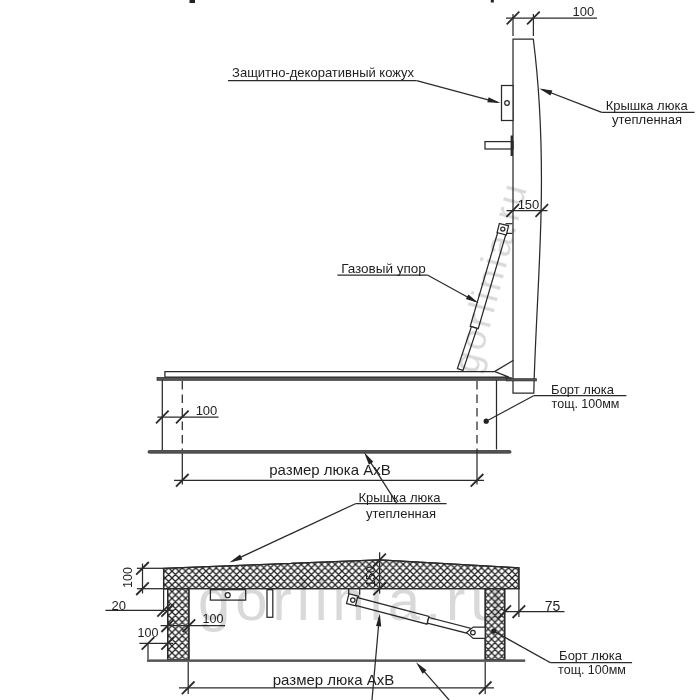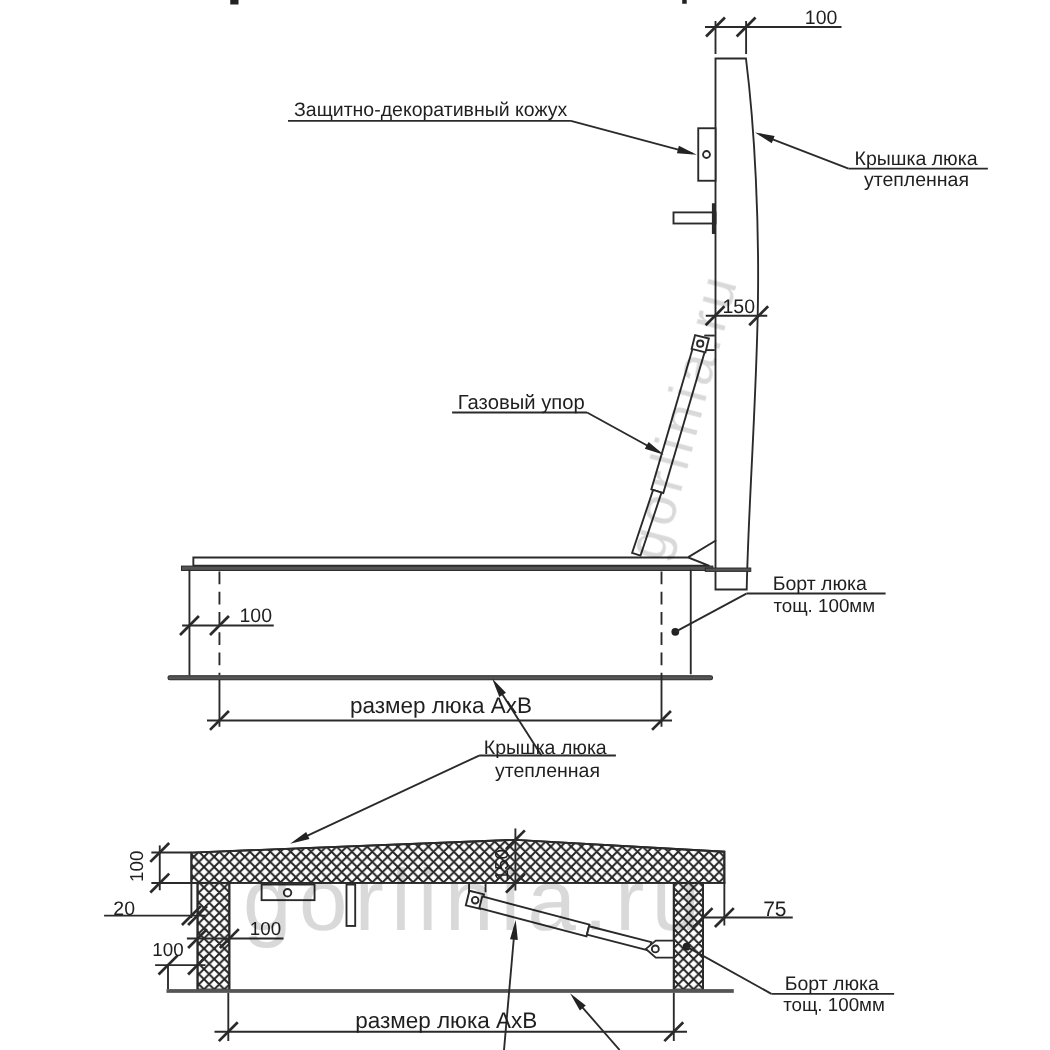--- a/index.html
+++ b/index.html
@@ -1,17 +1,17 @@
 <!DOCTYPE html>
 <html><head>
 <meta charset="utf-8">
 <style>
 html,body { margin:0; padding:0; background:#ffffff; }
 #page { position:relative; width:663px; height:700px; overflow:hidden;
-        font-family:"Liberation Sans", sans-serif; filter:grayscale(1); }
+        font-family:"Liberation Sans", sans-serif; filter:grayscale(1);margin-left:36px; }
 svg { position:absolute; top:0; left:0; }
 </style>
 </head>
 <body>
 <div id="page">
 <svg width="700" height="700" viewBox="0 0 700 700">
       <defs>
 <pattern id="xh" width="6.8" height="6.8" patternUnits="userSpaceOnUse">
 <path d="M0,6.8 L6.8,0 M-1,1 L1,-1 M5.8,7.8 L7.8,5.8 M0,0 L6.8,6.8 M5.8,-1 L7.8,1 M-1,5.8 L1,7.8" stroke="#222" stroke-width="1.3" fill="none"></path>
 </pattern>

